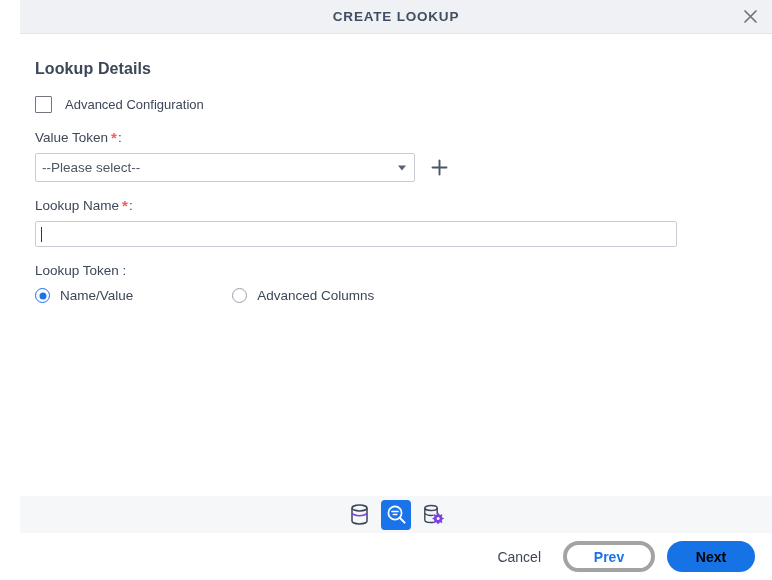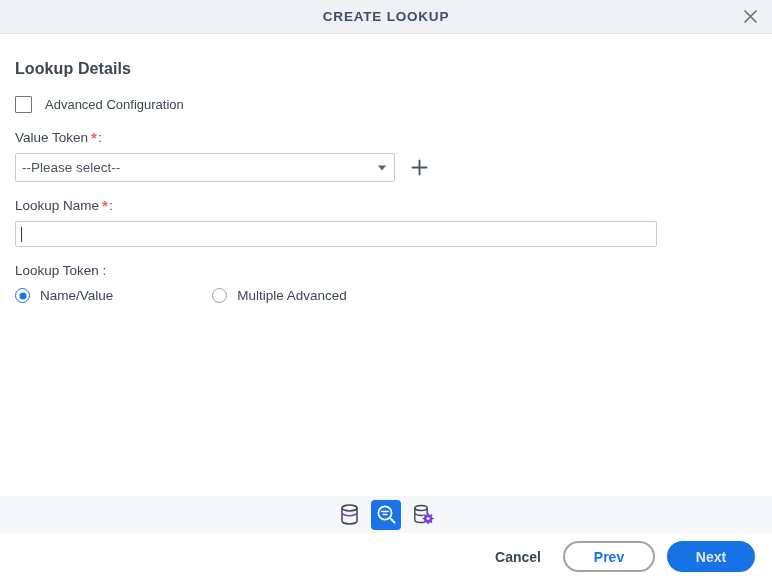--- a/index.html
+++ b/index.html
@@ -15,20 +15,21 @@
     overflow: hidden;
   }
   .dialog {
     position: relative;
     width: 772px;
     height: 580px;
     box-sizing: border-box;
     background: #ffffff;
     display: flex;
     flex-direction: column;
+    padding-left: 20px;
   }
 
   
   .titlebar {
     position: relative;
     height: 33px;
     flex: 0 0 33px;
     background: #f0f1f4;
     border-bottom: 1px solid #e3e5ea;
     display: flex;
@@ -258,49 +259,49 @@
     height: 47px;
     background: #ffffff;
     display: flex;
     align-items: center;
     justify-content: flex-end;
     padding-right: 17px;
     gap: 0;
   }
   .btn-cancel {
     font-size: 14px;
-    font-weight: bold;
+    font-weight: normal;
     color: #3c4757;
     background: none;
     border: none;
     cursor: pointer;
     padding: 6px 10px;
     font-family: inherit;
   }
   .btn-prev {
     margin-left: 12px;
     width: 92px;
     height: 31px;
     border-radius: 16px;
-    border: 2px solid #a3a3a3;
+    border: 4px solid #a3a3a3;
     background: #ffffff;
     color: #1a73e8;
     font-size: 14px;
     font-weight: bold;
     cursor: pointer;
     font-family: inherit;
   }
   .btn-next {
     margin-left: 12px;
     width: 88px;
     height: 31px;
     border-radius: 16px;
     border: none;
     background: #1573e6;
-    color: #e5e5e5;
+    color: #000000;
     font-size: 14px;
     font-weight: bold;
     cursor: pointer;
     font-family: inherit;
   }
 </style>
 </head>
 <body>
 
 <div class="dialog">
@@ -350,21 +351,21 @@
 
     <label class="field-label">Lookup Token :</label>
 
     <div class="radio-group">
       <div class="radio-item">
         <span class="radio-circle checked"></span>
         <span class="radio-label">Name/Value</span>
       </div>
       <div class="radio-item second">
         <span class="radio-circle"></span>
-        <span class="radio-label">Multiple Advanced</span>
+        <span class="radio-label">Advanced Columns</span>
       </div>
     </div>
 
   </div>
 
   <div class="icon-band">
 
     <div class="band-icon">
       <svg width="19" height="21" viewBox="0 0 19 21" aria-hidden="true">
         <ellipse cx="9.5" cy="4" rx="7.5" ry="2.9" fill="none" stroke="#3c4757" stroke-width="1.5"></ellipse>

